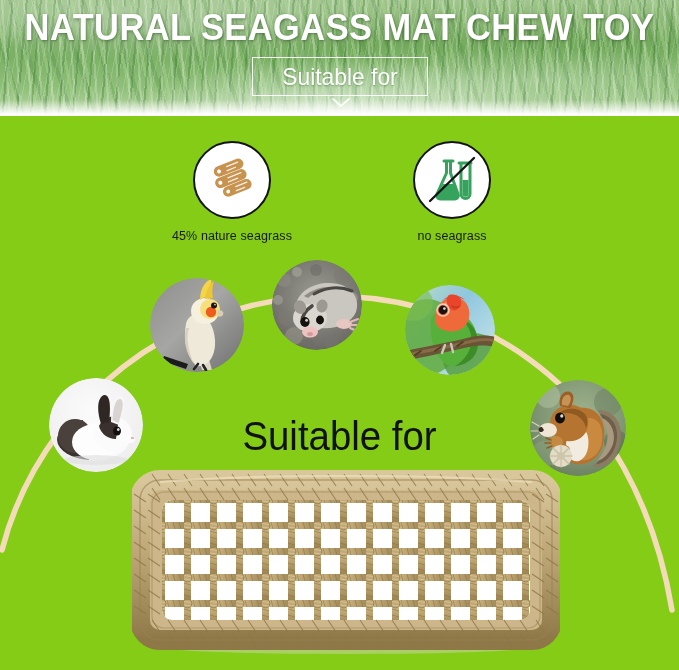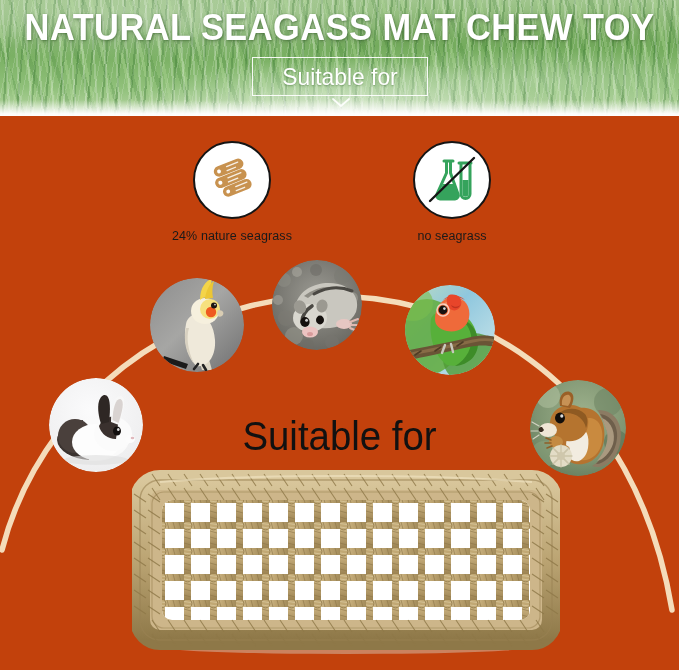--- a/index.html
+++ b/index.html
@@ -5,21 +5,21 @@
   html,body{margin:0;padding:0;background:#fff;}
   body{
     font-family:"Liberation Sans", sans-serif;
     -webkit-font-smoothing:antialiased;
   }
   #page{
     position:relative;
     width:679px;
     height:670px;
     overflow:hidden;
-    background:#c2410c;
+    background:#84cc16;
   }
 
   
   #banner{
     position:absolute;
     left:0; top:0;
     width:679px; height:116px;
     overflow:hidden;
     background:#7fae68;
   }
@@ -201,21 +201,21 @@
           <circle cx="13.2" cy="20.2" r="2.6" fill="#ffffff" stroke="#c8924f" stroke-width="1.1"></circle>
           <circle cx="17.2" cy="31.2" r="4.6" fill="#c8924f"></circle>
           <circle cx="17.2" cy="31.2" r="2.5" fill="#ffffff" stroke="#c8924f" stroke-width="1.1"></circle>
 
           <path d="M25 7.5 L37 7.5 M24 11.5 L33 11.5" stroke="#ffffff" stroke-width="1.3" stroke-linecap="round" opacity=".85"></path>
           <path d="M22 18.5 L36 18.5 M21 22.5 L31 22.5" stroke="#ffffff" stroke-width="1.3" stroke-linecap="round" opacity=".85"></path>
           <path d="M26 29.5 L38 29.5 M25 33.5 L34 33.5" stroke="#ffffff" stroke-width="1.3" stroke-linecap="round" opacity=".85"></path>
         </g>
       </svg>
     </div>
-    <div class="feature-label">24% nature seagrass</div>
+    <div class="feature-label">45% nature seagrass</div>
   </div>
 
   <div class="feature" id="feature-chemicals">
     <div class="feature-circle">
       <svg width="52" height="48" viewBox="0 0 52 48">
 
         <path d="M18 5 L27 5 M20.5 5 L20.5 17 L11 38 a3.5 3.5 0 0 0 3 5 L29 43 a3.5 3.5 0 0 0 3 -5 L24.5 17 L24.5 5" fill="none" stroke="#35a35c" stroke-width="3" stroke-linejoin="round" stroke-linecap="round"></path>
 
         <path d="M17 28 L28 28 L31.5 38.5 a2.5 2.5 0 0 1 -2.5 3.5 L14.5 42 a2.5 2.5 0 0 1 -2.5 -3.5 Z" fill="#35a35c"></path>
 

